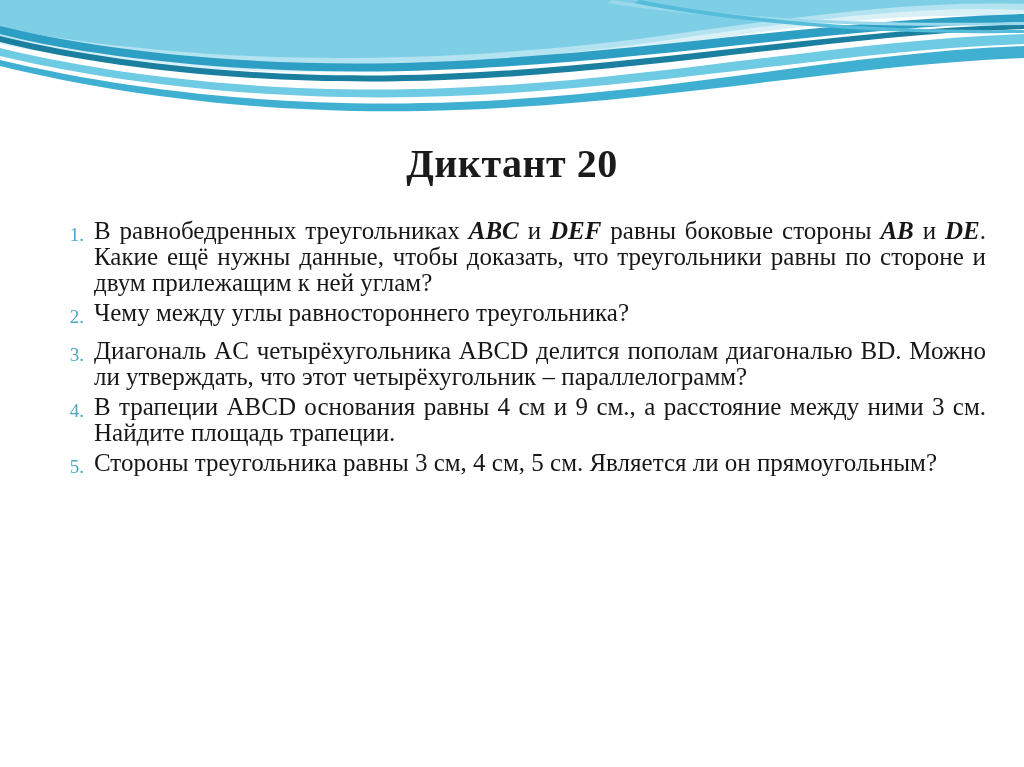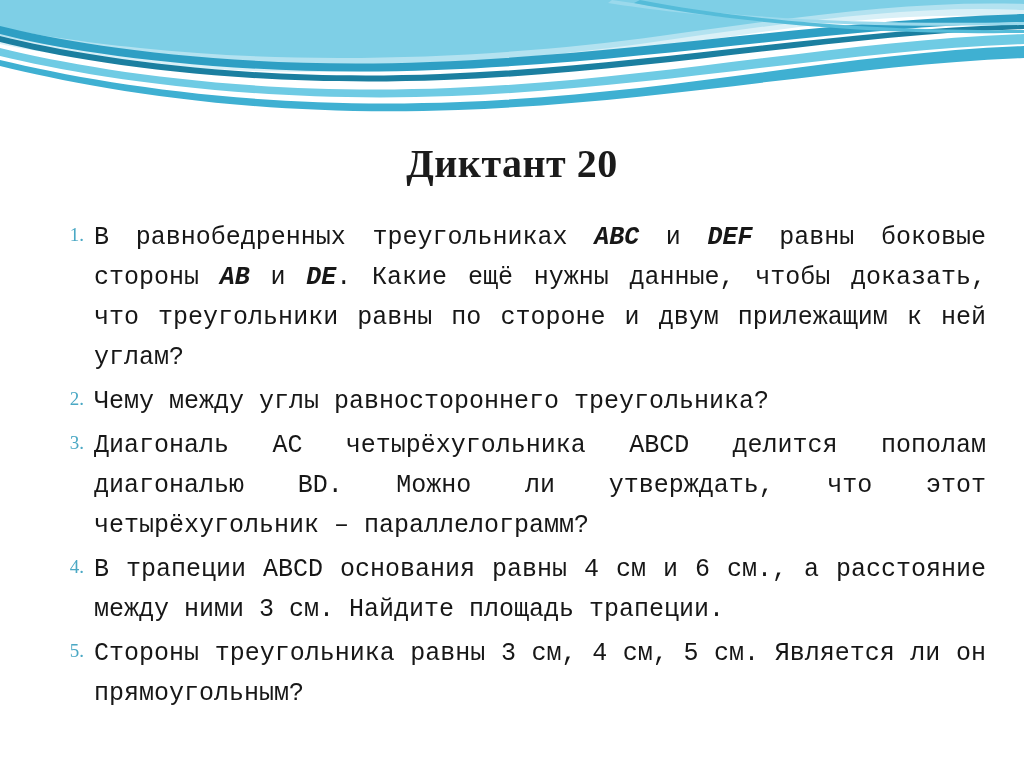--- a/index.html
+++ b/index.html
@@ -57,23 +57,23 @@
     flex: 0 0 36px;
     text-align: right;
     padding-right: 10px;
     font-family: "Liberation Serif", serif;
     font-size: 19px;
     color: #4aa8c4;
     line-height: 34px;
   }
   .txt {
     flex: 1 1 auto;
-    font-family: Liberation Mono, monospace;
+    font-family: Liberation Serif, serif;
     font-size: 25px;
-    line-height: 40px;
+    line-height: 26px;
     color: #171717;
     text-align: justify;
     text-justify: inter-word;
   }
   .txt i {
     font-style: italic;
     font-weight: bold;
   }
 </style>
 </head>
@@ -104,21 +104,21 @@
     <div class="item">
       <div class="num">2.</div>
       <div class="txt">Чему между углы равностороннего треугольника?</div>
     </div>
     <div class="item">
       <div class="num">3.</div>
       <div class="txt">Диагональ AC четырёхугольника ABCD делится пополам диагональю BD. Можно ли утверждать, что этот четырёхугольник – параллелограмм?</div>
     </div>
     <div class="item">
       <div class="num">4.</div>
-      <div class="txt">В трапеции ABCD основания равны 4 см и 6 см., а расстояние между ними 3 см. Найдите площадь трапеции.</div>
+      <div class="txt">В трапеции ABCD основания равны 4 см и 9 см., а расстояние между ними 3 см. Найдите площадь трапеции.</div>
     </div>
     <div class="item">
       <div class="num">5.</div>
       <div class="txt">Стороны треугольника равны 3 см, 4 см, 5 см. Является ли он прямоугольным?</div>
     </div>
   </div>
 
 </div>
 
 </body></html>

